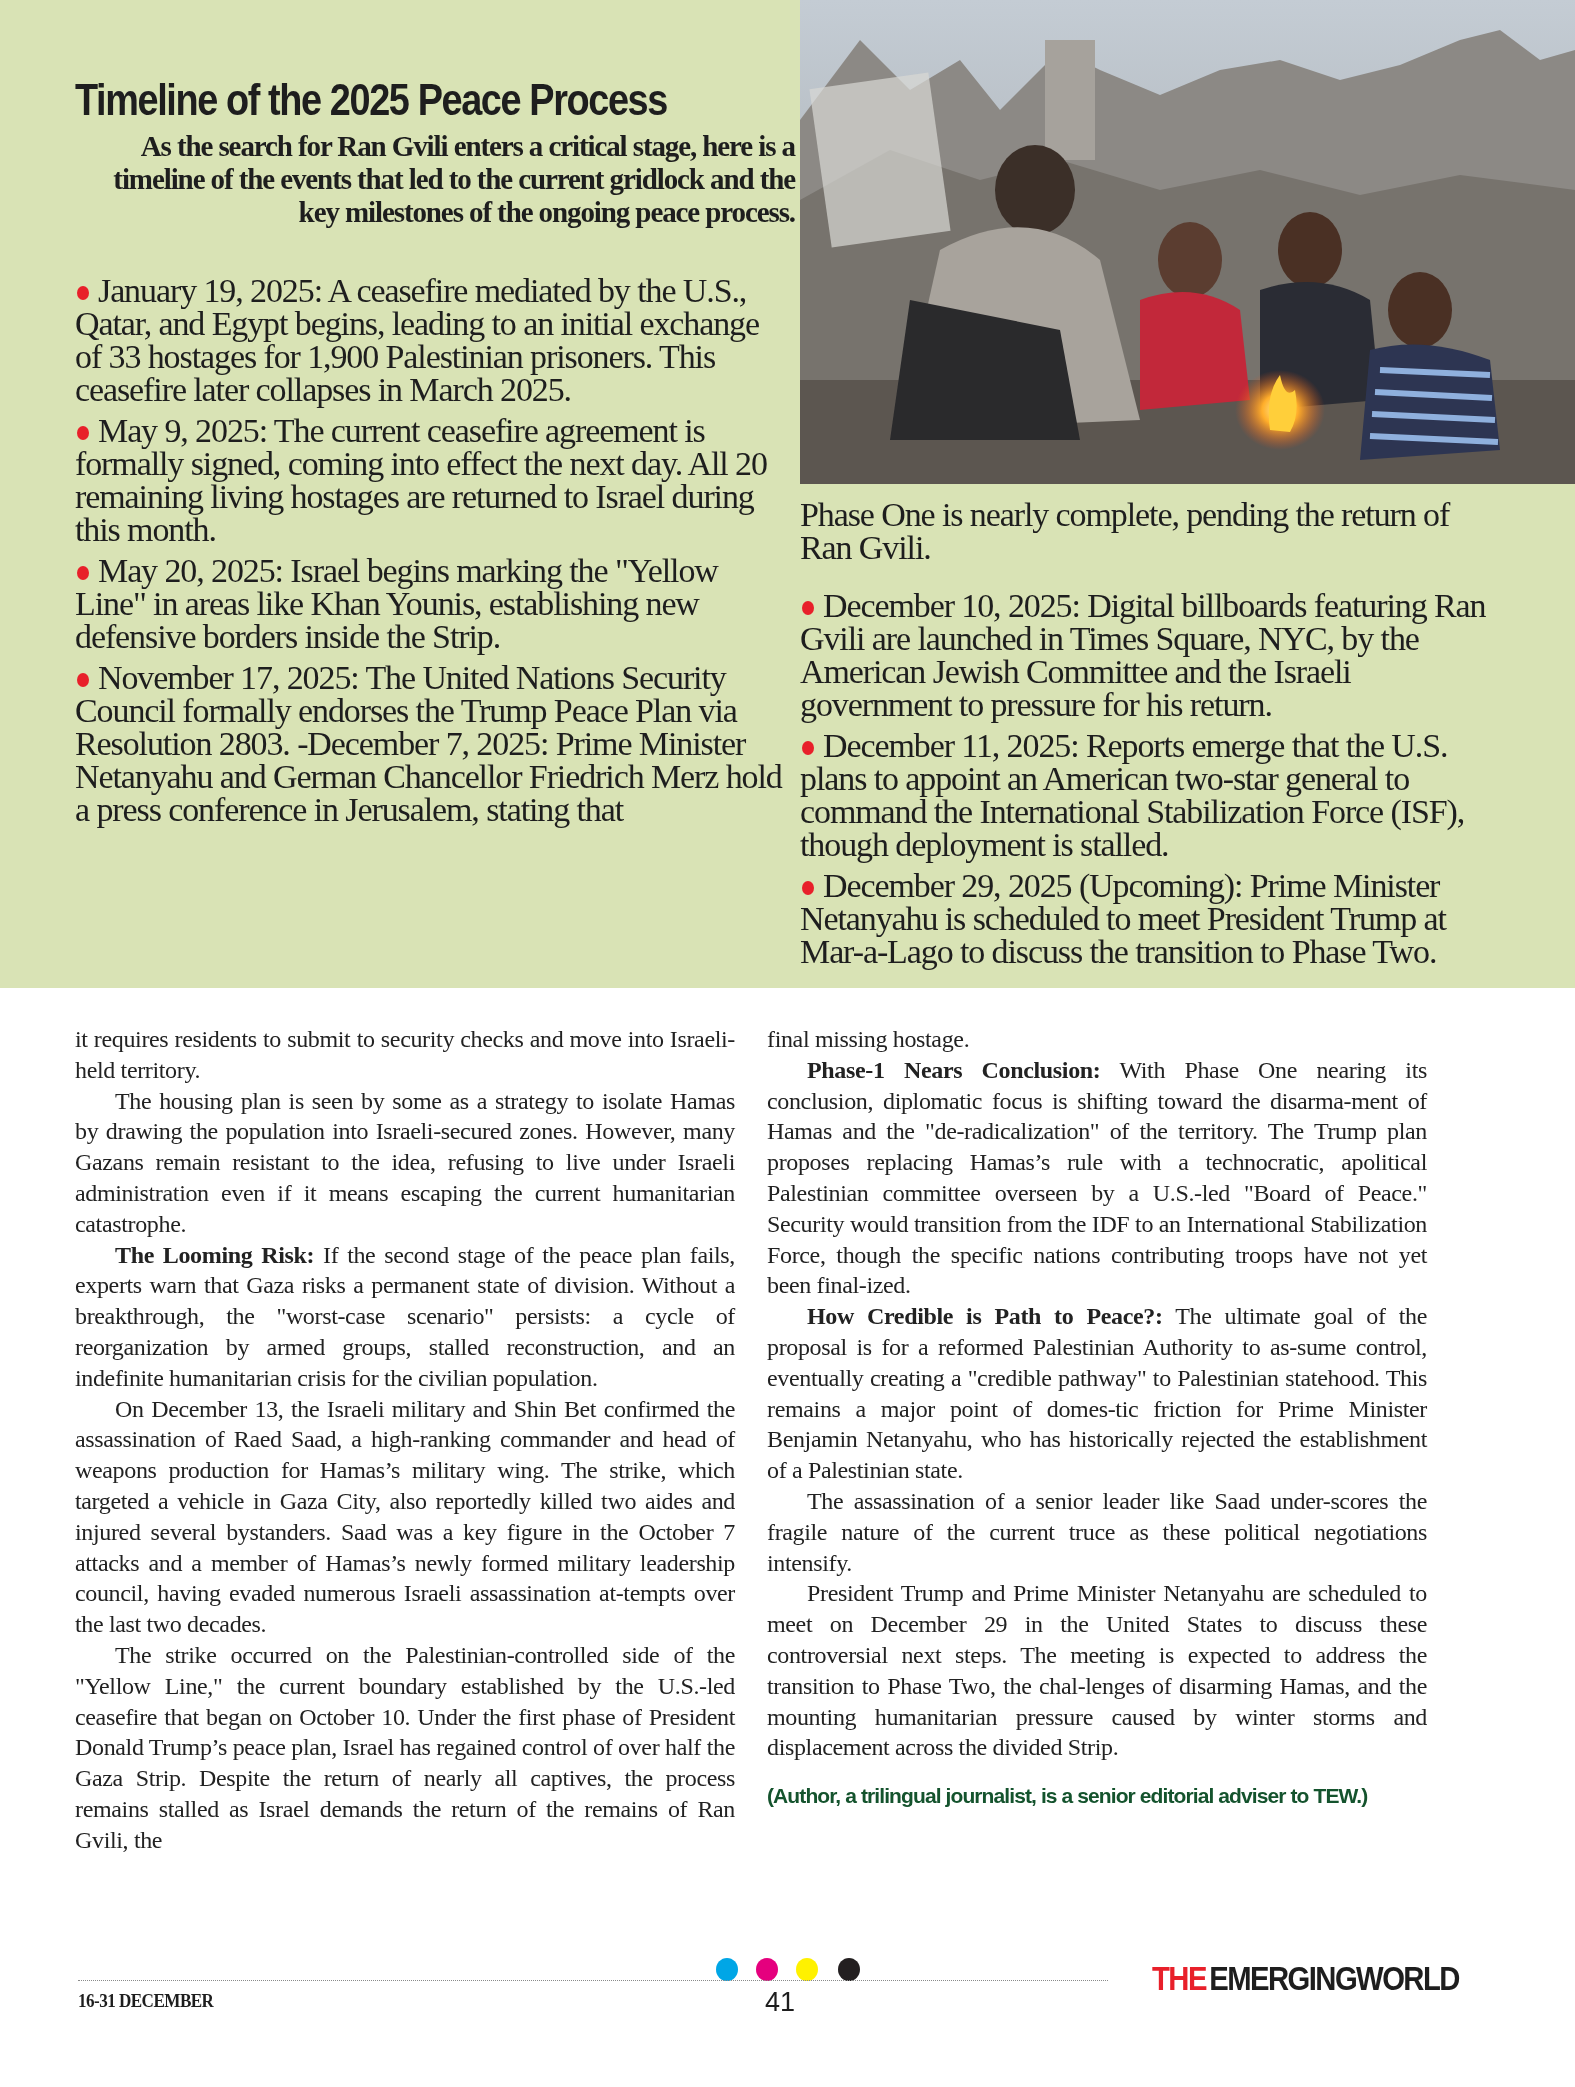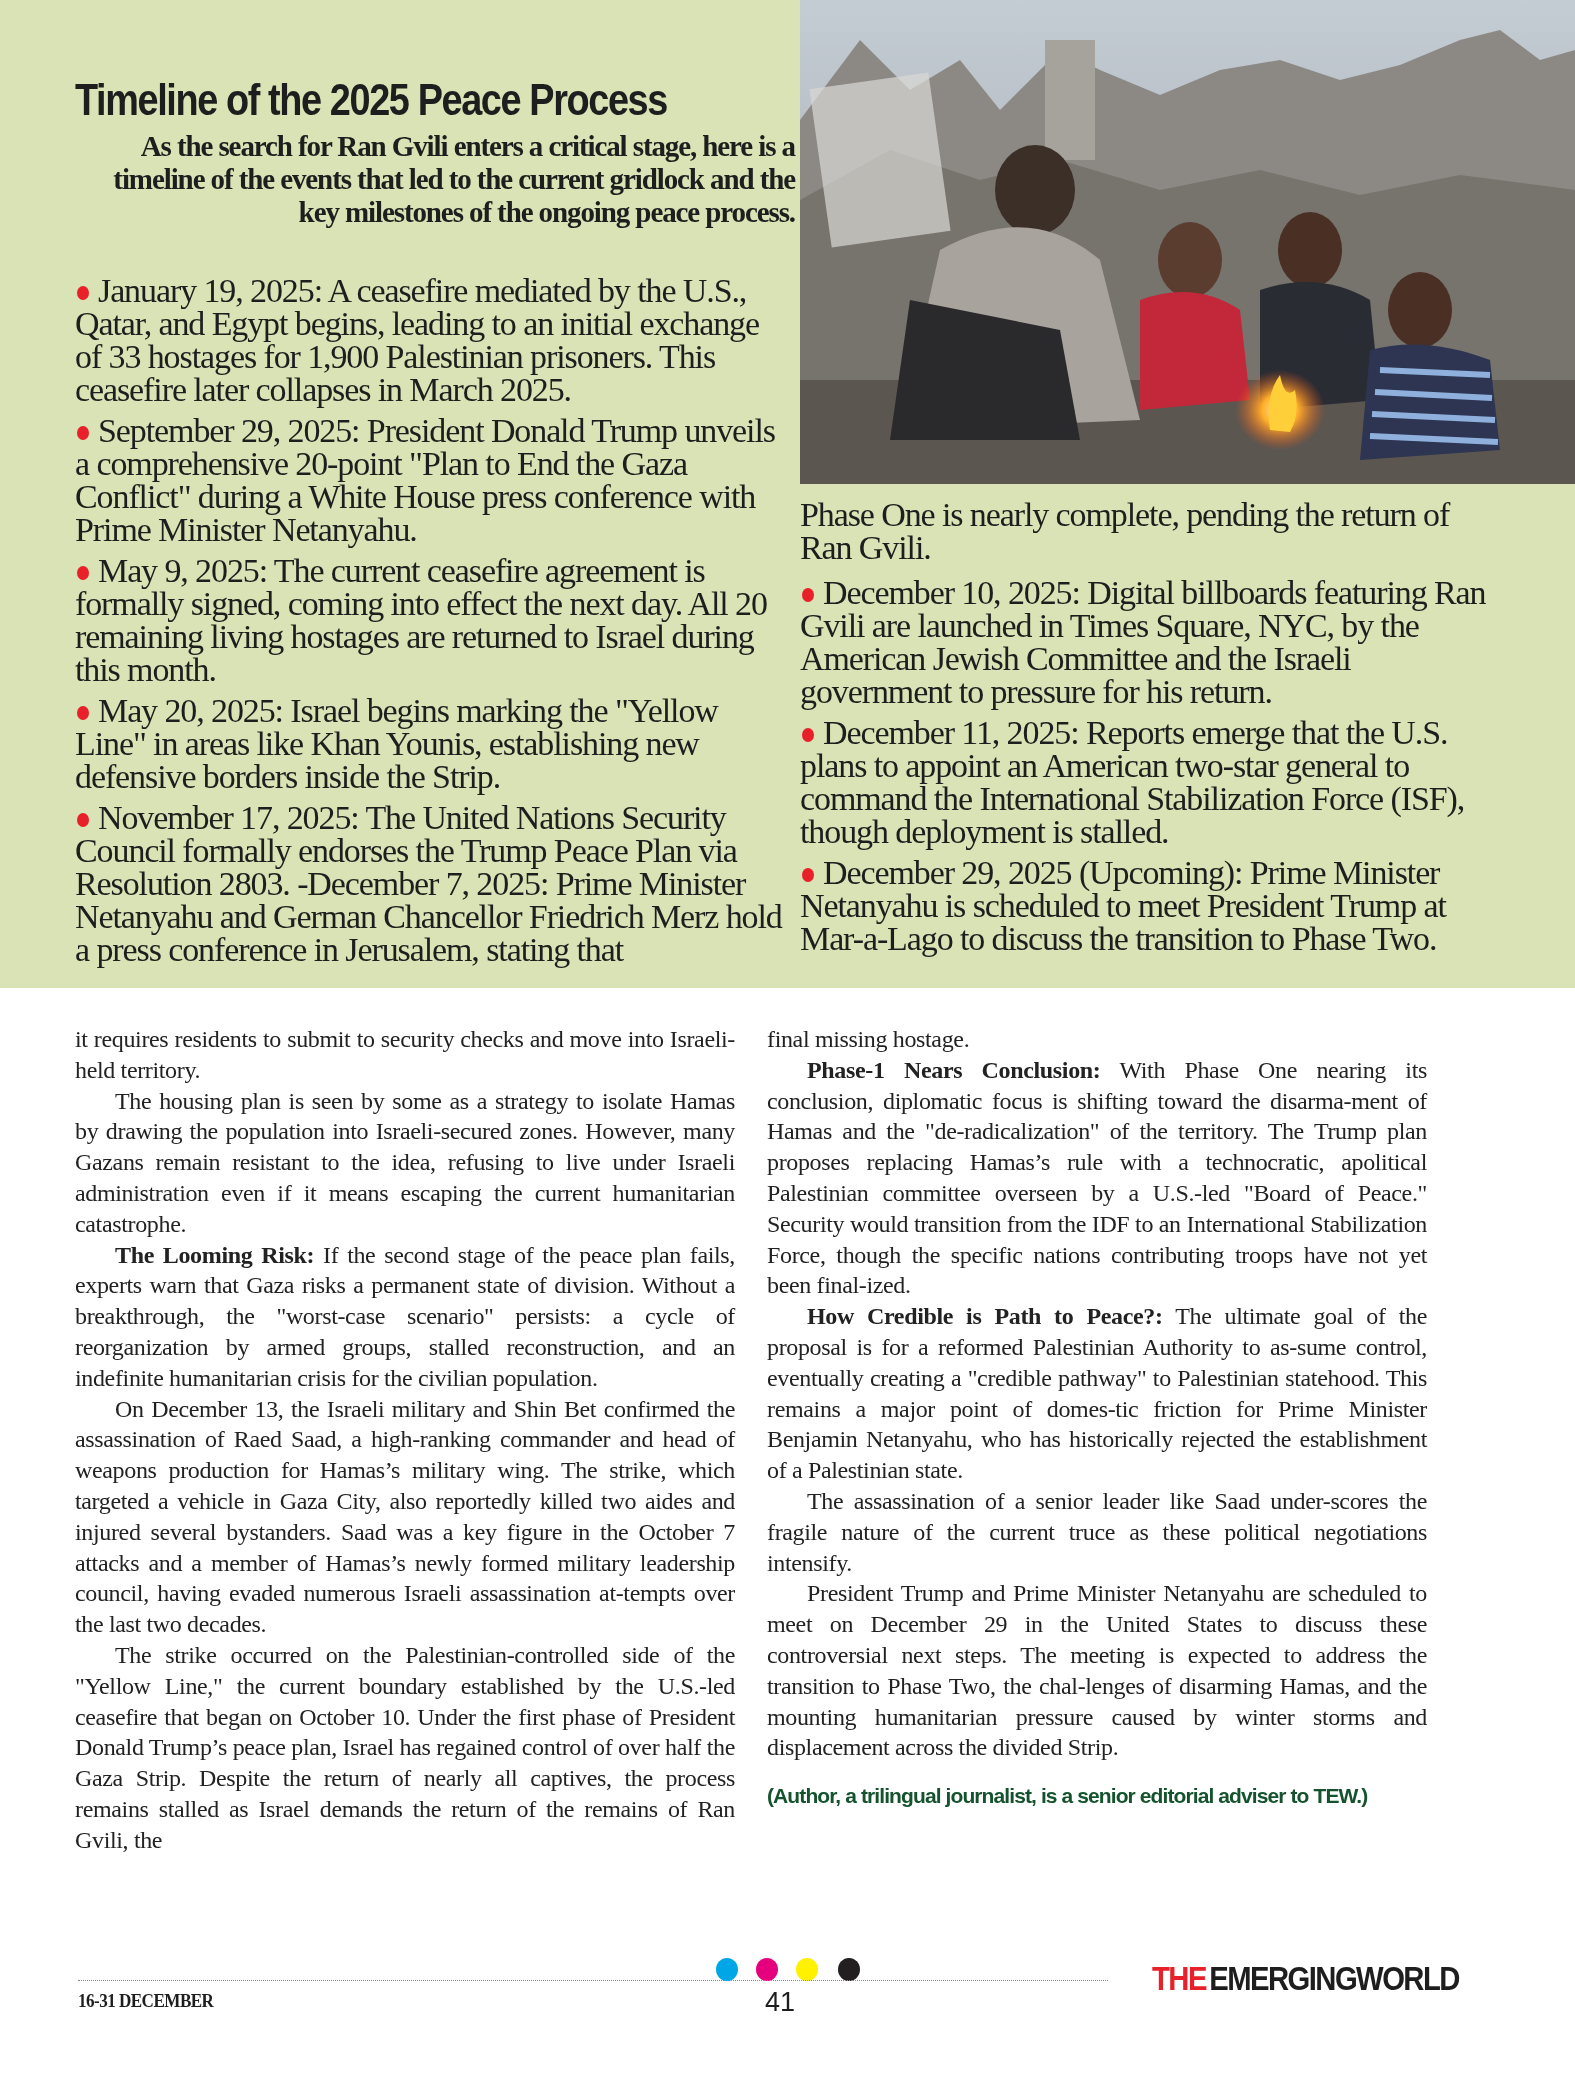--- a/index.html
+++ b/index.html
@@ -34,21 +34,21 @@
     position: absolute; font-size: 34px; line-height: 33px; letter-spacing: -1.1px;
     color: #1e1e1e;
   }
   .tl-col.left { left: 75px; top: 274px; width: 710px; }
   .tl-col.right { left: 800px; top: 498px; width: 700px; }
   .tl-item { margin: 0 0 8px 0; }
   .tl-item .dot {
     display: inline-block; width: 12px; height: 14px; border-radius: 50%;
     background: #e8202a; margin: 0 9px 2px 2px; vertical-align: middle;
   }
-  .tl-cont { margin: 0 0 12px 0; }
+  .tl-cont { margin: 0 0 25px 0; }
   .body-col {
     position: absolute; top: 1012px; width: 660px;
     font-size: 24px; line-height: 30.8px; text-align: justify; color: #222;
     letter-spacing: -0.35px;
     margin-top: 12px;
   }
   .body-col.left { left: 75px; }
   .body-col.right { left: 767px; width: 660px; }
   .body-col p { margin: 0; text-indent: 40px; }
   .body-col p.noindent { text-indent: 0; }
@@ -132,23 +132,20 @@
 </div>
 
 <div class="headline">Timeline of the 2025 Peace Process</div>
 <div class="standfirst">As the search for Ran Gvili enters a critical stage, here is a timeline of the events that led to the current gridlock and the key milestones of the ongoing peace process.</div>
 
 <div class="tl-col left">
   <div class="tl-item">
     <span class="dot"></span><span>January 19, 2025: A ceasefire mediated by the U.S., Qatar, and Egypt begins, leading to an initial exchange of 33 hostages for 1,900 Palestinian prisoners. This ceasefire later collapses in March 2025.</span>
   </div>
   <div class="tl-item">
-    <span class="dot"></span><span>September 29, 2025: President Donald Trump unveils a comprehensive 20-point "Plan to End the Gaza Conflict" during a White House press conference with Prime Minister Netanyahu.</span>
-  </div>
-  <div class="tl-item">
     <span class="dot"></span><span>May 9, 2025: The current ceasefire agreement is formally signed, coming into effect the next day. All 20 remaining living hostages are returned to Israel during this month.</span>
   </div>
   <div class="tl-item">
     <span class="dot"></span><span>May 20, 2025: Israel begins marking the "Yellow Line" in areas like Khan Younis, establishing new defensive borders inside the Strip.</span>
   </div>
   <div class="tl-item">
     <span class="dot"></span><span>November 17, 2025: The United Nations Security Council formally endorses the Trump Peace Plan via Resolution 2803.  -December 7, 2025: Prime Minister Netanyahu and German Chancellor Friedrich Merz hold a press conference in Jerusalem, stating that</span>
   </div>
 </div>
 

